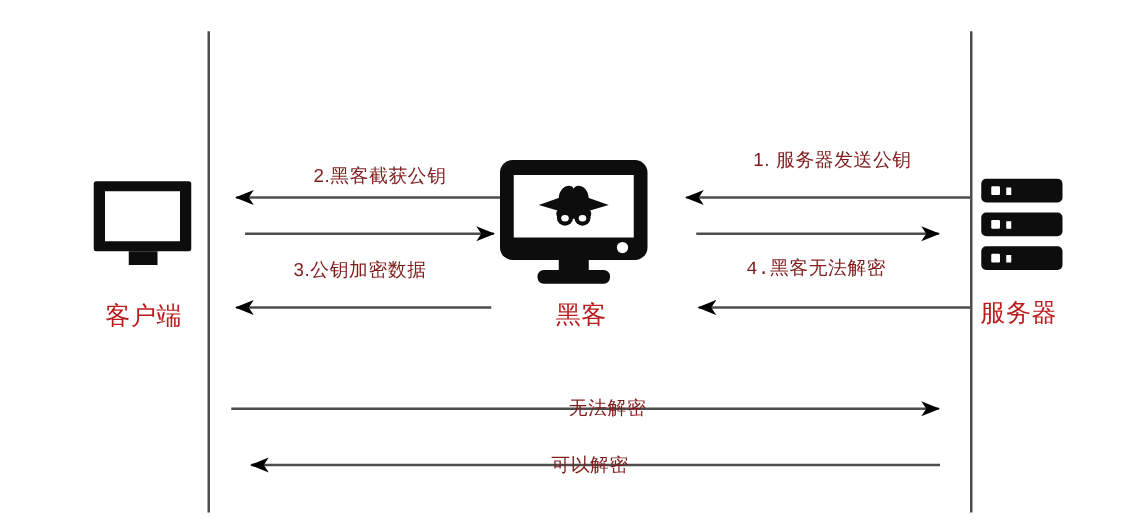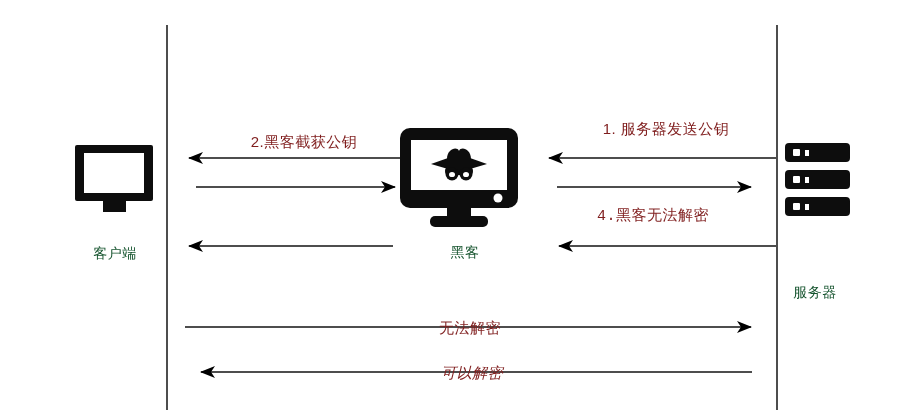--- a/index.html
+++ b/index.html
@@ -1,21 +1,21 @@
 <!DOCTYPE html>
 <html><head>
 <meta charset="utf-8">
 <style>
   html,body{margin:0;padding:0;background:#ffffff;}
   body{font-family:"Liberation Sans",sans-serif;}
   .canvas{position:relative;width:897px;height:417px;background:#ffffff;overflow:hidden;}
   .layer{position:absolute;left:0;top:0;}
   .lbl{position:absolute;transform:translate(-50%,-50%);font-size:15px;color:#7f1d1d;
        white-space:nowrap;line-height:1;letter-spacing:0.5px;}
-  .entity-lbl{font-size:14px;color:#14532d;}
+  .entity-lbl{font-size:20px;color:#b91c1c;}
 </style>
 </head>
 <body>
 
 <div class="canvas">
 
   <svg class="layer" width="897" height="417" viewBox="0 0 897 417">
     <defs>
       <marker id="ah" markerUnits="userSpaceOnUse" markerWidth="18" markerHeight="14" refX="14" refY="6" orient="auto">
         <path d="M0,0 L15,6 L0,12 L4,6 Z" fill="#000000"></path>
@@ -67,23 +67,24 @@
       <rect x="793" y="176" width="7" height="7" rx="1" fill="#ffffff"></rect>
       <rect x="805" y="177" width="4" height="6" fill="#ffffff"></rect>
       <rect x="785" y="197" width="65" height="19" rx="4" fill="#0d0d0d"></rect>
       <rect x="793" y="203" width="7" height="7" rx="1" fill="#ffffff"></rect>
       <rect x="805" y="204" width="4" height="6" fill="#ffffff"></rect>
     </g>
   </svg>
 
   <div class="lbl entity-lbl" style="left:115px;top:253px;">客户端</div>
   <div class="lbl entity-lbl" style="left:465px;top:252px;">黑客</div>
-  <div class="lbl entity-lbl" style="left:815px;top:251px;margin-top:41px;">服务器</div>
+  <div class="lbl entity-lbl" style="left:815px;top:251px;">服务器</div>
 
   <div class="lbl" style="left:304px;top:141px;">2.黑客截获公钥</div>
+  <div class="lbl" style="left:288px;top:216px;">3.公钥加密数据</div>
 
   <div class="lbl" style="left:666px;top:128px;">1. 服务器发送公钥</div>
   <div class="lbl" style="left:653px;top:216px;font-family:Liberation Mono, monospace;">4.黑客无法解密</div>
 
-  <div class="lbl" style="left:470px;top:327px;text-align:center;">无法解密</div>
-  <div class="lbl" style="left:472px;top:372px;font-style:italic;">可以解密</div>
+  <div class="lbl" style="left:486px;top:327px;text-align:center;">无法解密</div>
+  <div class="lbl" style="left:472px;top:372px;">可以解密</div>
 
 </div>
 
 </body></html>

